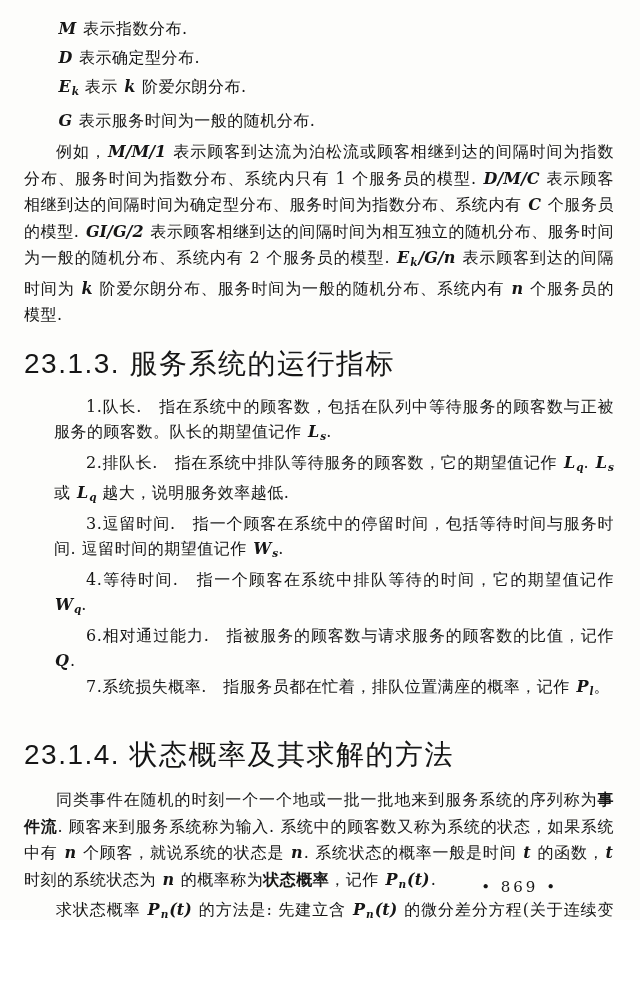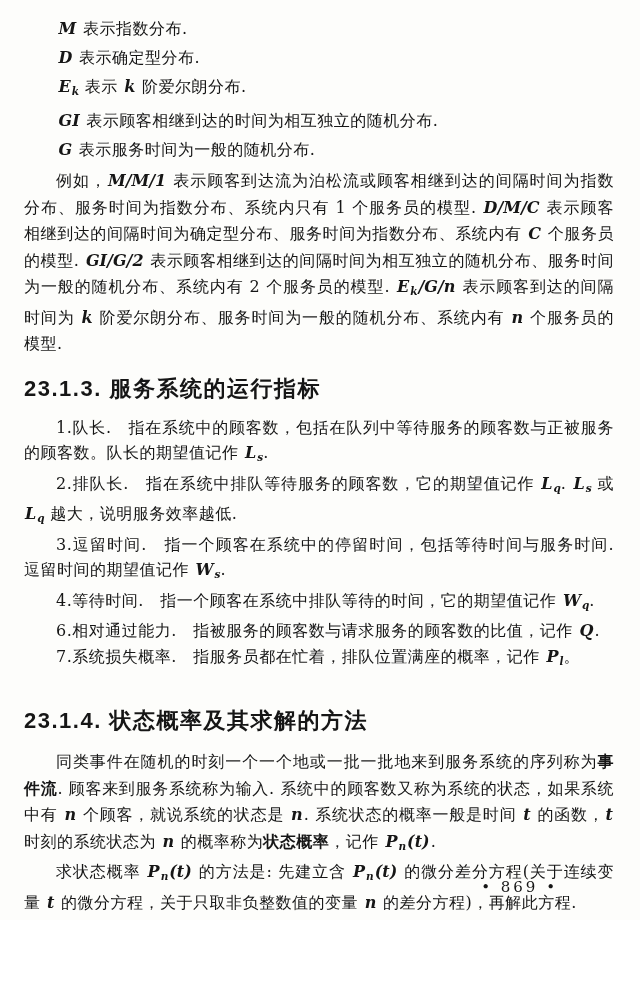--- a/index.html
+++ b/index.html
@@ -21,25 +21,25 @@
     line-height:29px;
     text-indent:2.1em;
     text-align:left;
   }
   .para{
     margin:0;
     line-height:26.5px;
     text-align:justify;
     text-indent:2em;
   }
-  .item{line-height:25.5px;}
+  .item{line-height:25.5px;margin-left:30px;}
   .heading{
     font-family:"Liberation Sans","DejaVu Sans",sans-serif;
-    font-weight:bold;
-    font-size:22px;
+    font-weight:normal;
+    font-size:28px;
     letter-spacing:1.5px;
     margin:16px 0 11px 0;
   }
   .heading.second{margin-top:32px;margin-bottom:13px;}
   
   .s-m{
     font-family:"DejaVu Serif","Liberation Serif",serif;
     font-style:italic;font-weight:bold;
     letter-spacing:0;
     padding:0 1px;
@@ -63,21 +63,20 @@
 </style>
 </head>
 <body>
 
 <main class="page">
 
   <section class="defs">
     <p class="def"><span class="s-m">M</span> 表示指数分布.</p>
     <p class="def"><span class="s-m">D</span> 表示确定型分布.</p>
     <p class="def"><span class="s-m">E</span><span class="s-msub">k</span> 表示 <span class="s-m">k</span> 阶爱尔朗分布.</p>
-    <p class="def"><span class="s-m">GI</span> 表示顾客相继到达的时间为相互独立的随机分布.</p>
     <p class="def"><span class="s-m">G</span> 表示服务时间为一般的随机分布.</p>
   </section>
 
   <p class="para">例如，<span class="s-m">M/M/1</span> 表示顾客到达流为泊松流或顾客相继到达的间隔时间为指数分布、服务时间为指数分布、系统内只有 1 个服务员的模型. <span class="s-m">D/M/C</span> 表示顾客相继到达的间隔时间为确定型分布、服务时间为指数分布、系统内有 <span class="s-m">C</span> 个服务员的模型. <span class="s-m">GI/G/2</span> 表示顾客相继到达的间隔时间为相互独立的随机分布、服务时间为一般的随机分布、系统内有 2 个服务员的模型. <span class="s-m">E</span><span class="s-msub">k</span><span class="s-m">/G/n</span> 表示顾客到达的间隔时间为 <span class="s-m">k</span> 阶爱尔朗分布、服务时间为一般的随机分布、系统内有 <span class="s-m">n</span> 个服务员的模型.</p>
 
   <h2 class="heading">23.1.3. 服务系统的运行指标</h2>
 
   <p class="para item">1.队长.　指在系统中的顾客数，包括在队列中等待服务的顾客数与正被服务的顾客数。队长的期望值记作 <span class="s-m">L</span><span class="s-msub">s</span>.</p>
   <p class="para item">2.排队长.　指在系统中排队等待服务的顾客数，它的期望值记作 <span class="s-m">L</span><span class="s-msub">q</span>. <span class="s-m">L</span><span class="s-msub">s</span> 或 <span class="s-m">L</span><span class="s-msub">q</span> 越大，说明服务效率越低.</p>
   <p class="para item">3.逗留时间.　指一个顾客在系统中的停留时间，包括等待时间与服务时间. 逗留时间的期望值记作 <span class="s-m">W</span><span class="s-msub">s</span>.</p>

